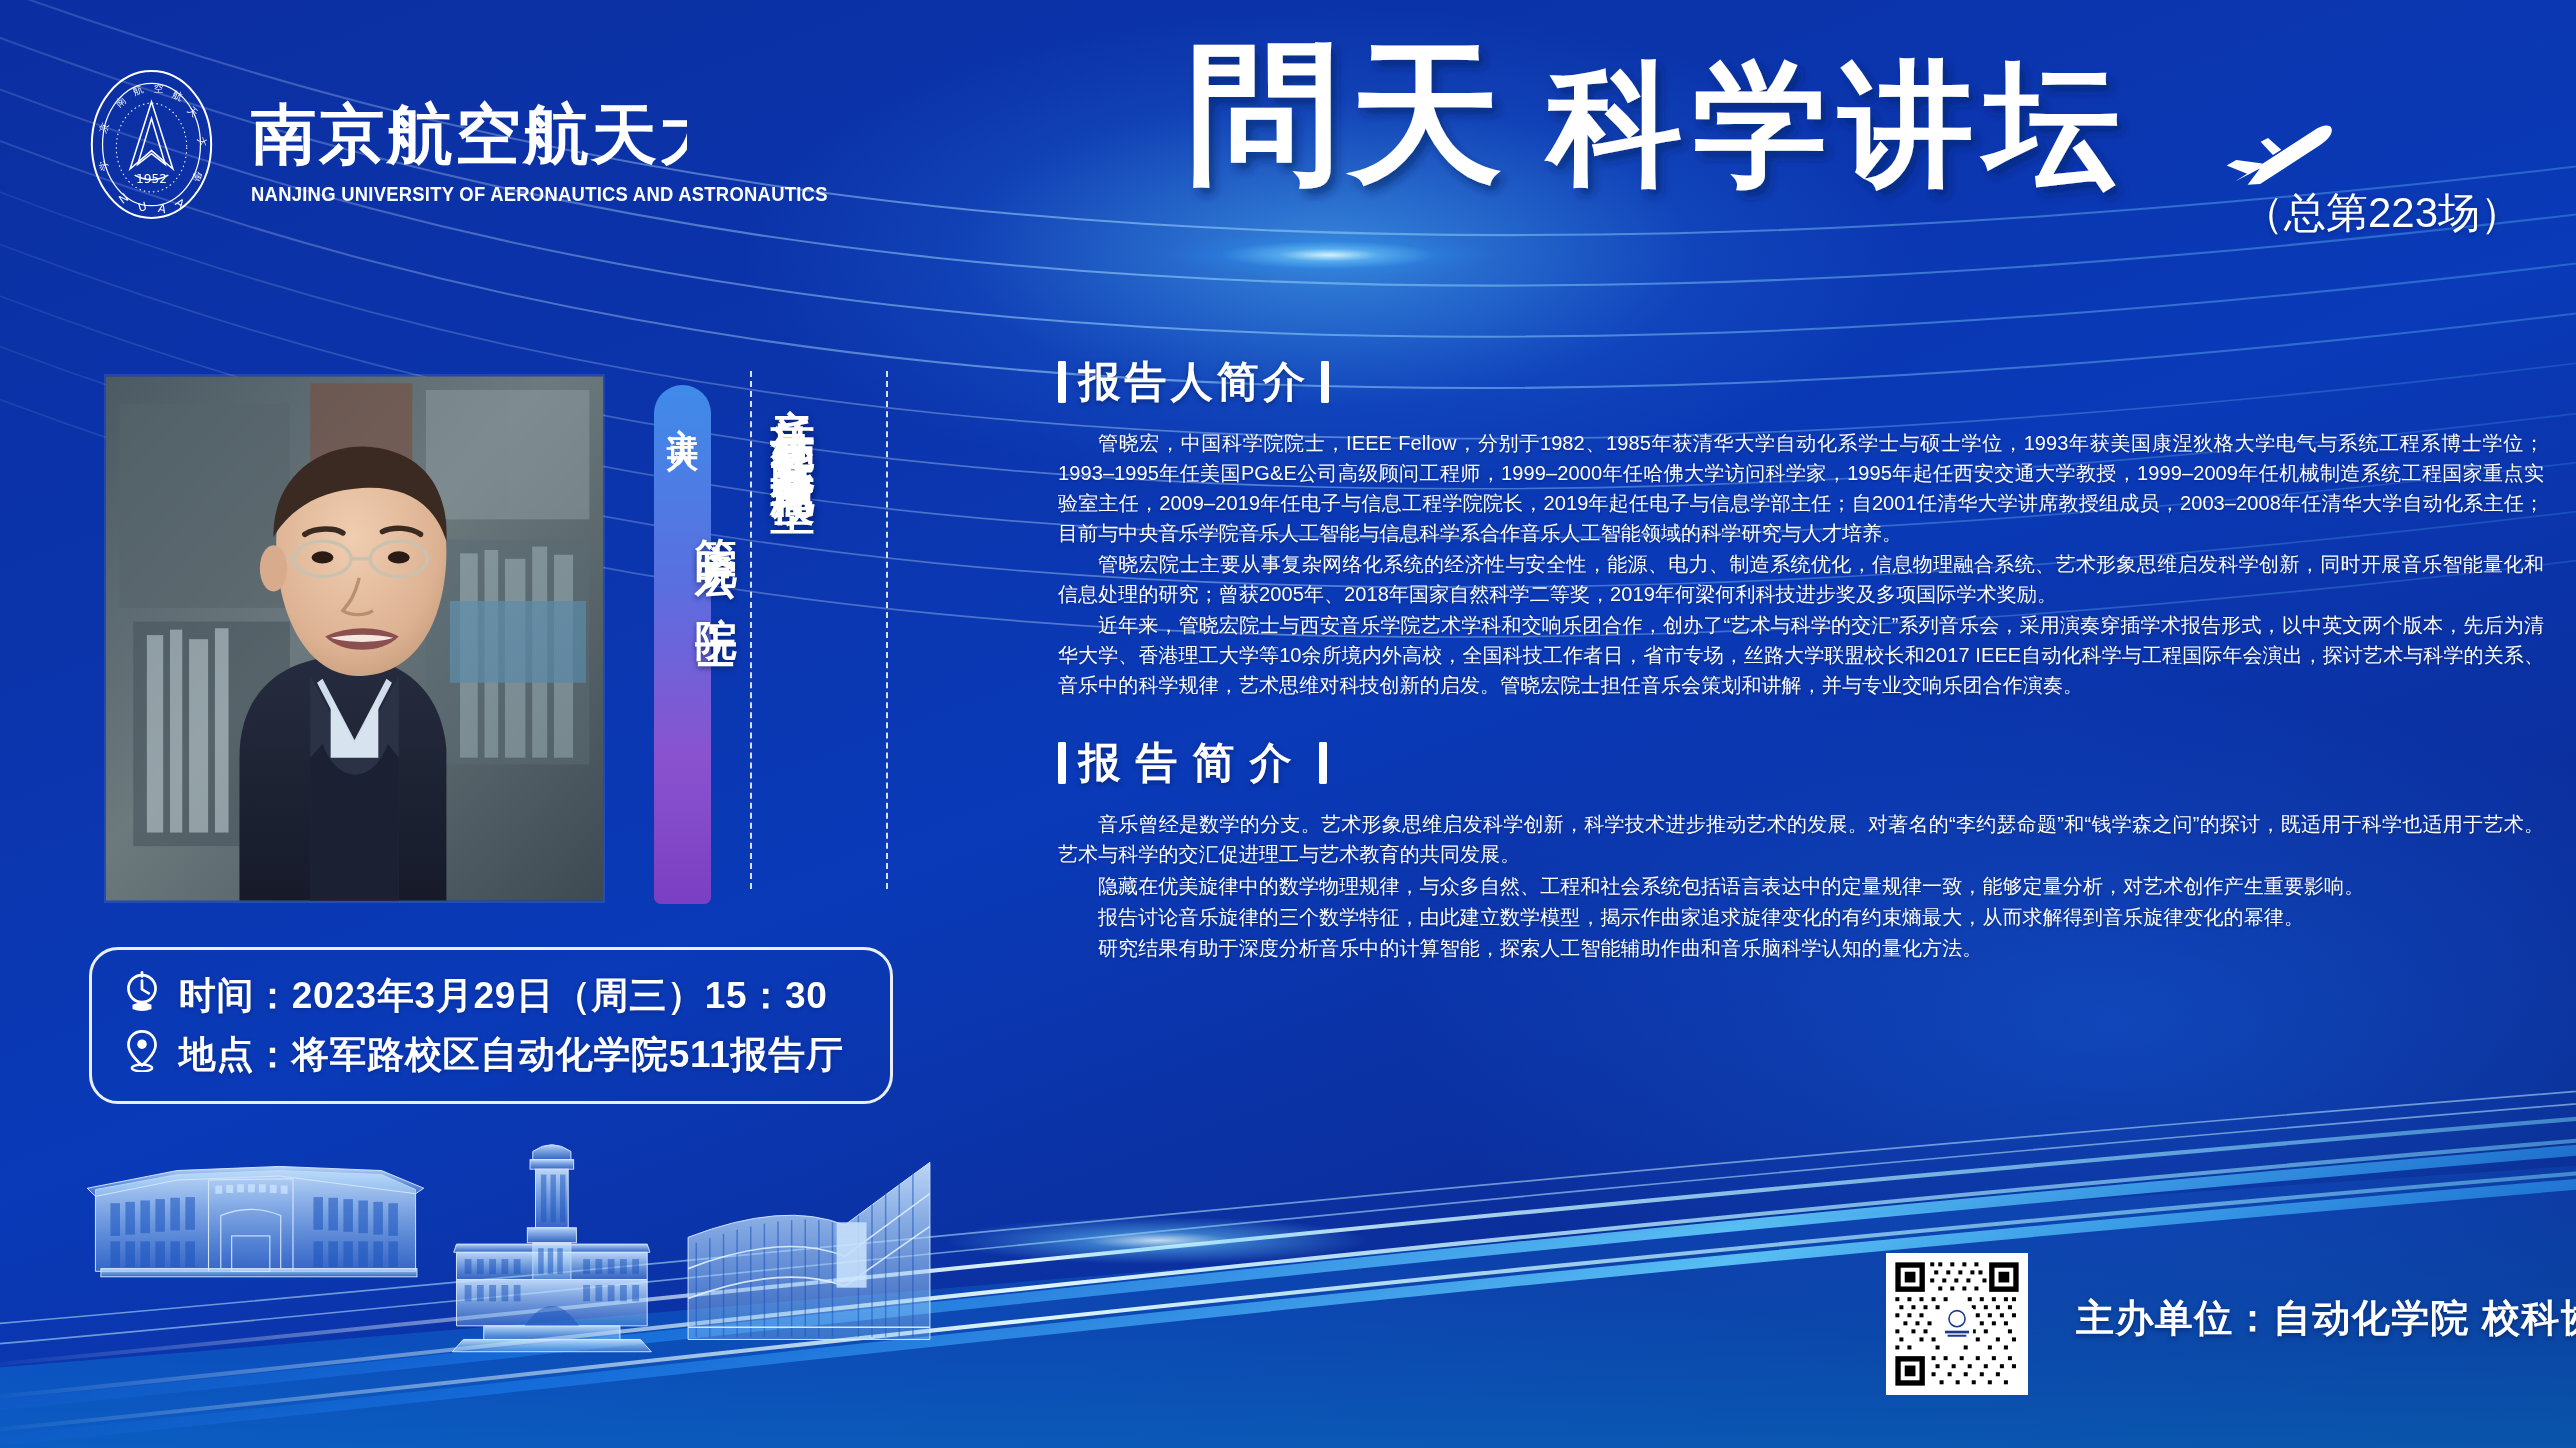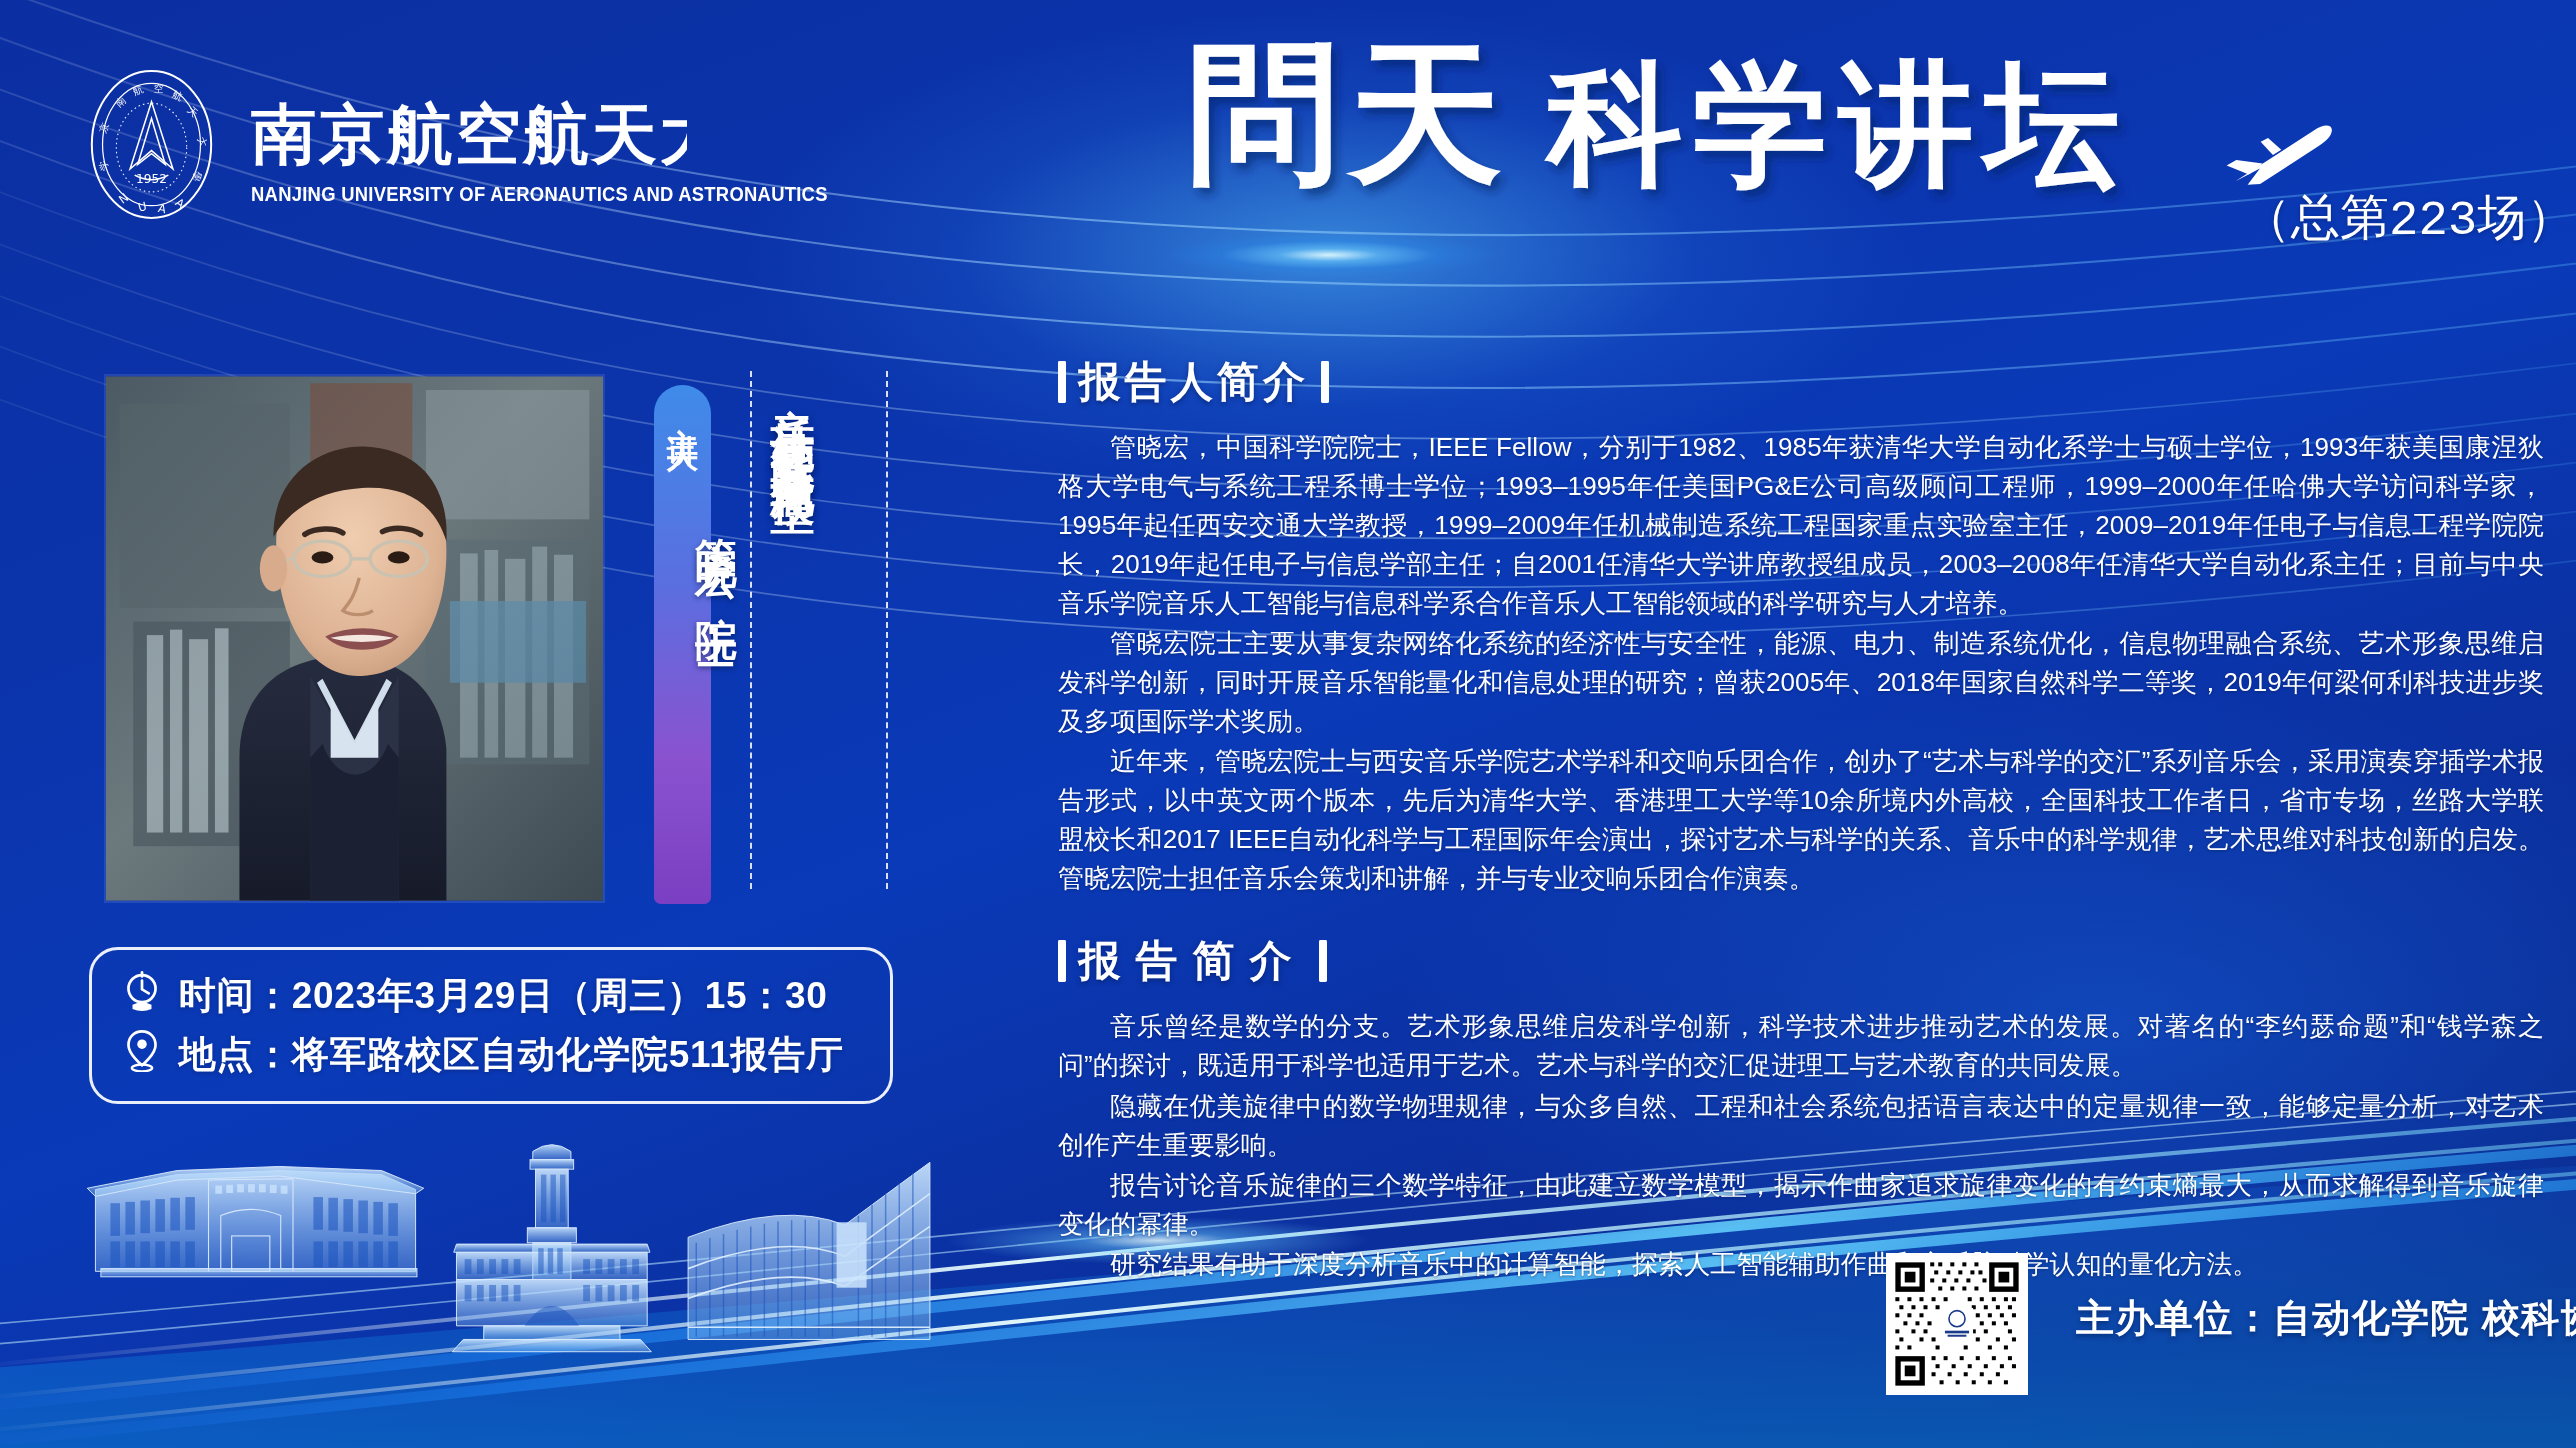--- a/index.html
+++ b/index.html
@@ -26,22 +26,22 @@
   
   .logo-wrap{position:absolute;left:75px;top:68px;display:flex;align-items:center;gap:23px;}
   .seal{width:153px;height:153px;flex:none;}
   .uni-names{display:flex;flex-direction:column;gap:5.5px;padding-top:11px;}
   .uni-cn{height:83px;}
   .uni-en{font-size:20px;font-weight:bold;letter-spacing:0.3px;color:#fff;
     transform:scaleX(.92);transform-origin:left center;white-space:nowrap;}
 
   .maintitle{position:absolute;left:1186px;top:31px;height:184px;}
   .plane{position:absolute;left:2218px;top:124px;width:129px;height:65px;}
-  .series{position:absolute;left:2242px;top:185px;font-size:49px;color:#ffffff;white-space:nowrap;
-    font-family:Liberation Mono, monospace;text-shadow:0 1.4px 4.1px rgba(0,20,70,.45);}
+  .series{position:absolute;left:2242px;top:185px;font-size:42px;color:#ffffff;white-space:nowrap;
+    font-family:Liberation Sans, sans-serif;text-shadow:0 1.4px 4.1px rgba(0,20,70,.45);}
 
   
   .photo{position:absolute;left:106px;top:376px;width:497px;height:525px;overflow:hidden;
     box-shadow:0 0 0 2px rgba(255,255,255,.10);}
 
   .speaker-tab{position:absolute;left:654px;top:385px;width:57px;height:501px;
     border-radius:29px 29px 6.8px 6.8px;
     background:linear-gradient(180deg,#3f8bea 0%,#5a6fe0 38%,#8a52cf 72%,#7a3fc2 100%);
     display:flex;align-items:flex-start;justify-content:center;padding-top:17.7px;}
   .speaker-tab .v{writing-mode:vertical-rl;text-orientation:upright;color:#fff;font-size:31px;
@@ -65,21 +65,21 @@
 
   .campus{position:absolute;left:75px;top:1135px;width:906px;height:225px;opacity:.95;}
 
   
   .right{position:absolute;left:1058px;top:354px;width:1486px;}
   .sec-head{display:flex;align-items:center;gap:12.3px;margin-bottom:17.7px;}
   .bar{width:8.2px;height:42px;background:#fff;border-radius:1.4px;}
   .sec-title{color:#fff;font-size:42px;font-weight:bold;letter-spacing:4.1px;white-space:nowrap;
     text-shadow:0 2px 4.8px rgba(0,20,70,.5);}
   .sec-title.wide{letter-spacing:15px;}
-  .para{color:#fff;font-size:26px;line-height:1.50;text-align:justify;text-justify:inter-ideograph;
+  .para{color:#fff;font-size:20px;line-height:1.50;text-align:justify;text-justify:inter-ideograph;
     text-indent:2em;margin:0 0 1.4px 0;letter-spacing:0.1px;
     text-shadow:0 0.7px 2.7px rgba(0,20,70,.45);}
   .sec2{margin-top:35px;}
 
   .qr{position:absolute;left:1886px;top:1253px;width:142px;height:142px;background:#fff;padding:4.1px;box-sizing:border-box;}
   .host{position:absolute;left:2076px;top:1293px;color:#fff;font-size:38px;font-weight:bold;white-space:nowrap;
     letter-spacing:1.4px;text-shadow:0 2px 5.5px rgba(0,20,70,.55);}
 </style>
 </head>
 <body>

